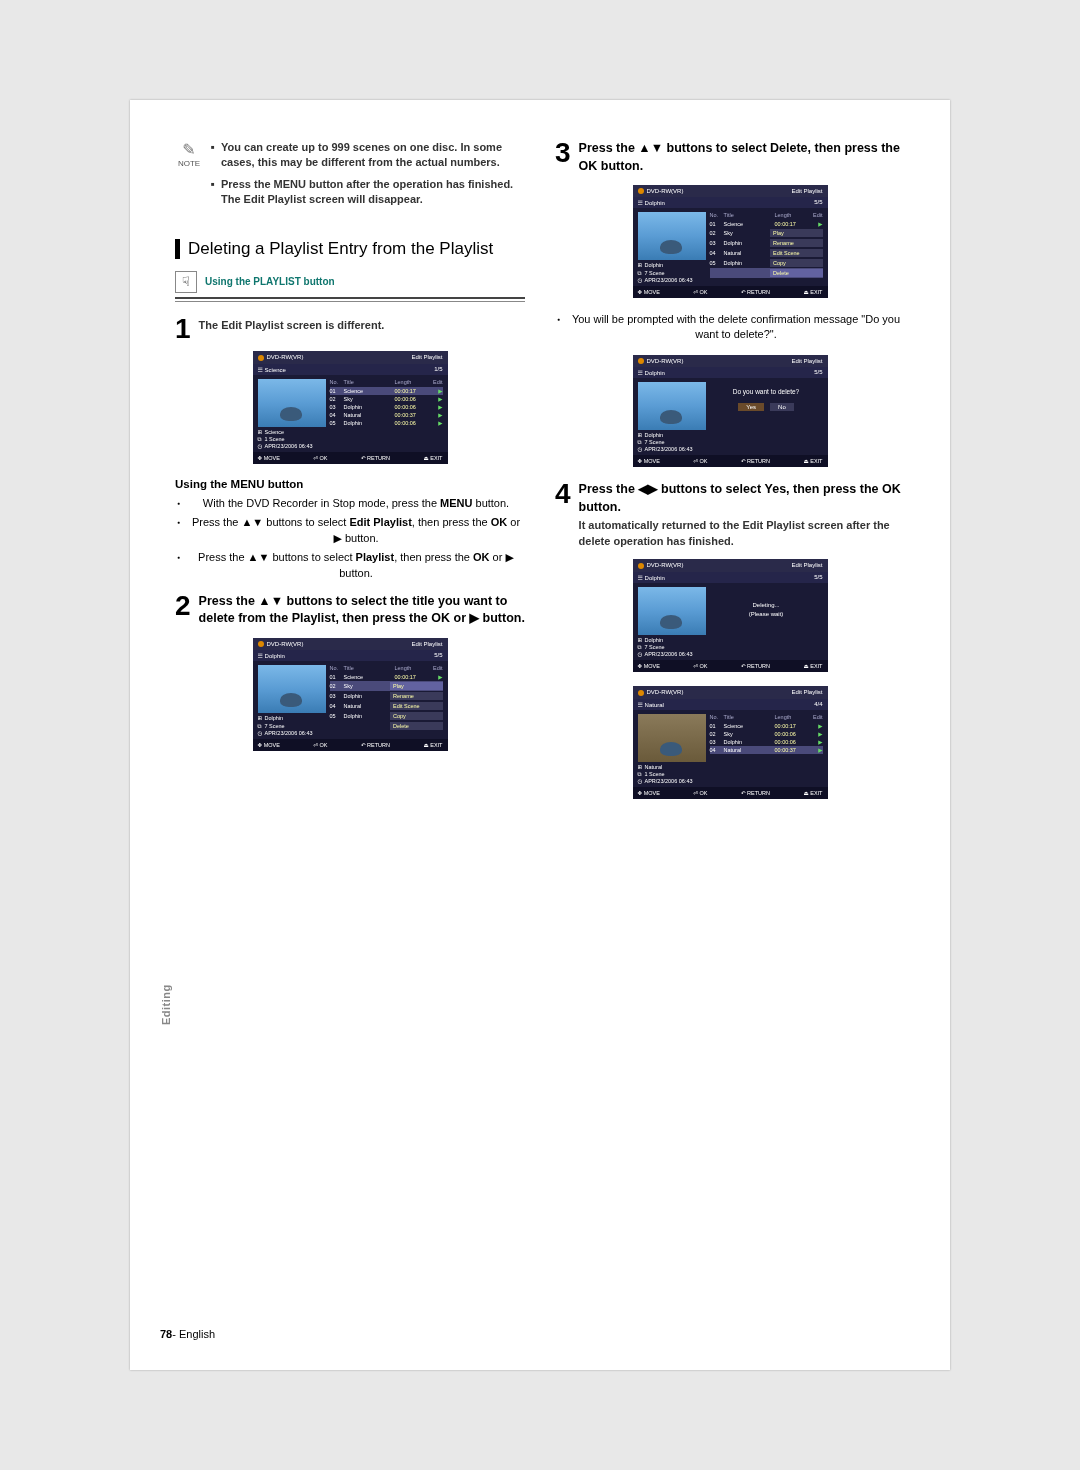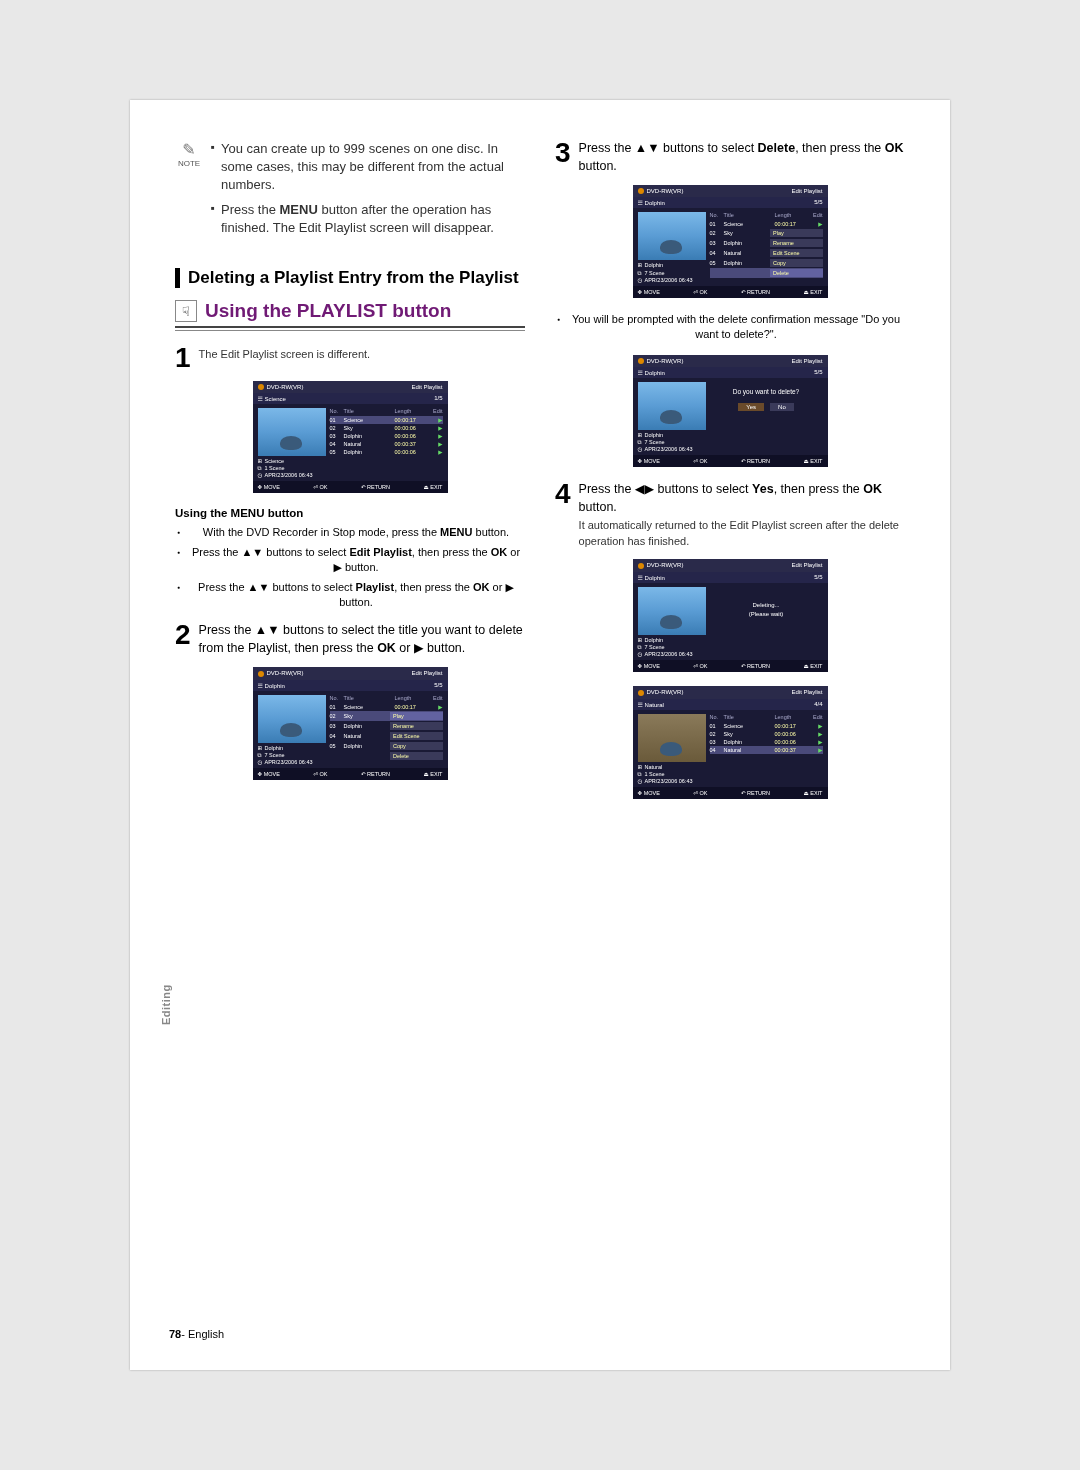--- a/index.html
+++ b/index.html
@@ -3,32 +3,32 @@
 <meta charset="utf-8">
 <style>
 * { margin: 0; padding: 0; box-sizing: border-box; }
 body { background: #e8e8e8; font-family: Arial, Helvetica, sans-serif; width: 1080px; height: 1470px; position: relative; }
 .page { background: #fff; width: 820px; height: 1270px; margin: 100px auto; padding: 40px 45px; position: relative; box-shadow: 0 0 2px rgba(0,0,0,0.3); }
 .columns { display: flex; gap: 30px; }
 .col { flex: 1; }
 .note-block { display: flex; gap: 8px; margin-bottom: 25px; }
 .note-icon { width: 28px; flex-shrink: 0; text-align: center; font-size: 8px; color: #555; }
 .note-icon .pencil { font-size: 16px; color: #777; }
-.note-list { font-size: 13px; color: #333; line-height: 1.4; }
+.note-list { font-size: 11px; color: #333; line-height: 1.4; font-weight: bold; }
 .note-list li { list-style: none; margin-bottom: 6px; position: relative; padding-left: 10px; }
 .note-list li::before { content: "■"; position: absolute; left: 0; font-size: 6px; top: 3px; }
-.section-title { font-size: 17px; font-weight: bold; margin: 20px 0 12px; border-left: 5px solid #000; padding-left: 8px; line-height: 1.2; }
+.section-title { font-size: 17px; font-weight: normal; margin: 20px 0 12px; border-left: 5px solid #000; padding-left: 8px; line-height: 1.2; }
 .sub-title-bar { display: flex; align-items: center; gap: 8px; margin-bottom: 4px; }
 .hand-icon { width: 22px; height: 22px; border: 1px solid #888; display: flex; align-items: center; justify-content: center; font-size: 13px; }
-.sub-title { font-size: 19px; font-weight: bold; color: #701a75; }
+.sub-title { font-size: 10px; font-weight: bold; color: #0f766e; }
 .hr-thick { border: none; border-top: 2px solid #444; margin-bottom: 2px; }
 .hr-thin { border: none; border-top: 1px solid #888; margin-bottom: 14px; }
 .step { display: flex; gap: 8px; margin-bottom: 10px; font-size: 12.5px; line-height: 1.4; }
 .step-num { font-size: 28px; font-weight: bold; line-height: 0.9; flex-shrink: 0; }
-.step-body { flex: 1; }
+.step-body { flex: 1; font-weight: bold; }
 .step-body .sub { font-size: 11px; color: #333; margin-top: 2px; }
 .bullets { font-size: 11px; list-style: none; margin: 6px 0 12px 0; text-align: center; }
 .bullets li { position: relative; padding-left: 12px; margin-bottom: 4px; line-height: 1.4; }
 .bullets li::before { content: "●"; position: absolute; left: 2px; font-size: 5px; top: 4px; }
 .subhead { font-size: 11.5px; font-weight: bold; margin: 8px 0 4px; }
 
 
 .shot { width: 195px; margin: 8px auto 14px; background: #1a1a35; font-size: 6px; color: #fff; }
 .shot-header { display: flex; justify-content: space-between; padding: 3px 5px; background: #2a2a4a; }
 .shot-header .dot { width: 6px; height: 6px; border-radius: 50%; background: #d80; display: inline-block; margin-right: 3px; vertical-align: middle; }
@@ -54,21 +54,21 @@
 .shot-row .menu-btn { background: #3a3a5a; padding: 1px 3px; font-size: 5.5px; flex: 1; }
 .shot-row.hl .menu-btn { background: #6262a0; }
 .shot-footer { display: flex; justify-content: space-between; padding: 3px 5px; background: #0f0f25; font-size: 5.5px; }
 .confirm-msg { text-align: center; font-size: 6.5px; margin: 6px auto 8px; }
 .confirm-btns { display: flex; justify-content: center; gap: 6px; margin-bottom: 10px; }
 .confirm-btns span { padding: 1px 8px; font-size: 6px; background: #3a3a5a; }
 .confirm-btns span.sel { background: #6a4a2a; }
 .deleting-msg { text-align: center; font-size: 6px; margin: 14px auto; line-height: 1.6; }
 
 .side-tab { position: absolute; left: 30px; top: 925px; transform: rotate(-90deg); transform-origin: left top; font-size: 11px; font-weight: bold; color: #888; letter-spacing: 0.5px; }
-.page-num { position: absolute; bottom: 30px; left: 39px; font-size: 11px; }
+.page-num { position: absolute; bottom: 30px; left: 30px; font-size: 11px; }
 </style>
 </head>
 <body>
 
 <div class="page">
 
   <div class="columns">
 
     <div class="col">
 

